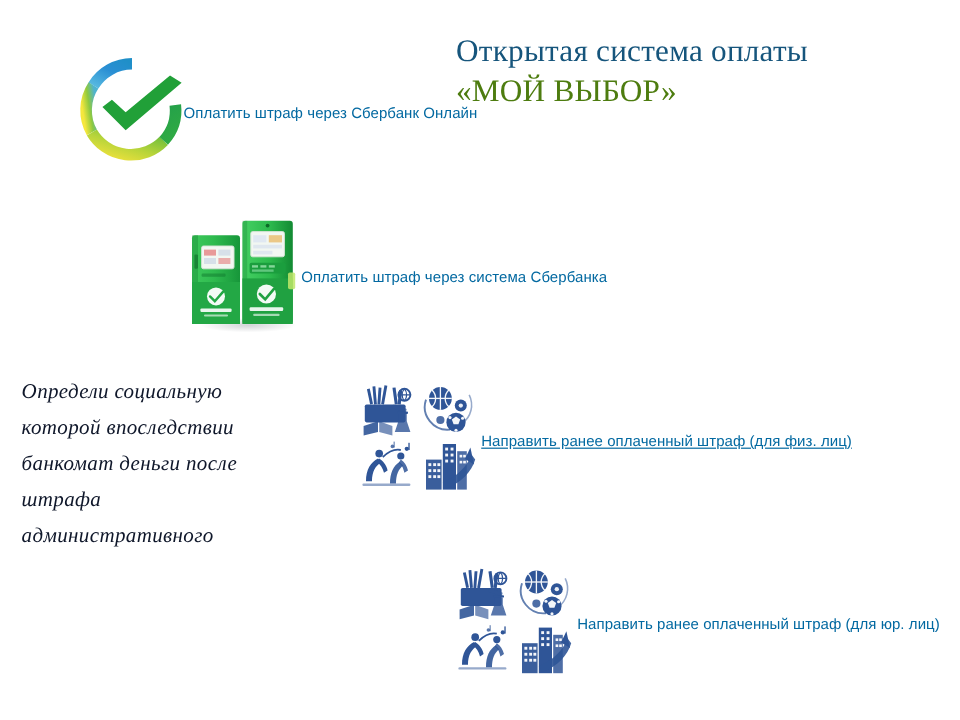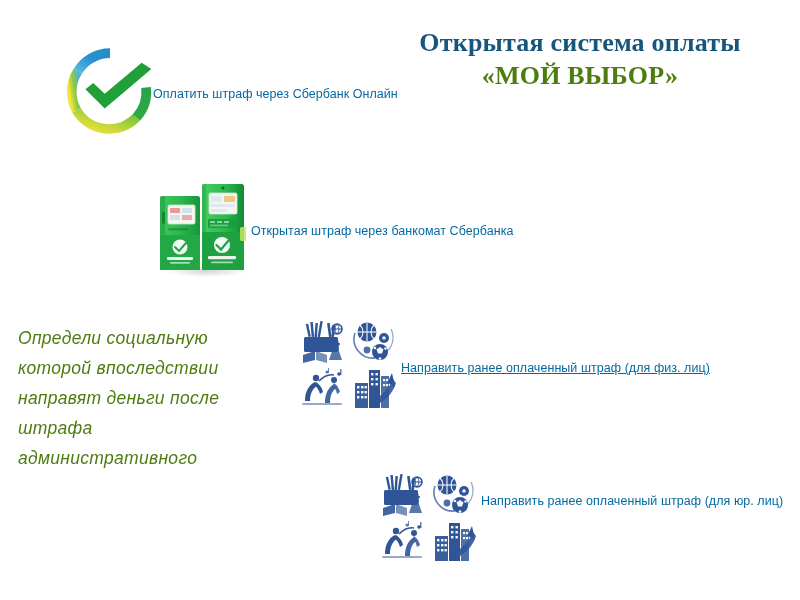--- a/index.html
+++ b/index.html
@@ -21,23 +21,23 @@
     inset: 0;
     background: #ffffff;
   }
 
   
   .title-block {
     position: absolute;
     left: 380px;
     top: 26px;
     width: 400px;
-    text-align: center;
+    text-align: left;
     font-family: "Liberation Serif", "DejaVu Serif", serif;
-    font-weight: bold;
+    font-weight: normal;
     font-size: 26px;
     line-height: 1.28;
     color: #16557c;
     letter-spacing: 0.2px;
   }
   .title-line-1 { display: block; }
   .title-line-2 { display: block; color: #4d7c0f; }
 
   
   .sber-logo {
@@ -54,40 +54,40 @@
     position: absolute;
     color: #0369a1;
     font-size: 12.5px;
     font-family: "Liberation Sans", sans-serif;
     white-space: nowrap;
     letter-spacing: 0.05px;
   }
   .caption-online { left: 153px; top: 87px; }
   .caption-atm    { left: 251px; top: 224px; }
   .caption-fiz    { left: 401px; top: 361px; text-decoration: underline; }
-  .caption-ur     { left: 481px; top: 494px; }
+  .caption-ur     { left: 481px; top: 513px; }
 
   
   .atm-wrap {
     position: absolute;
     left: 152px;
     top: 172px;
     width: 110px;
     height: 106px;
   }
   .atm-wrap svg { display: block; width: 110px; height: 106px; }
 
   
   .note {
     position: absolute;
     left: 18px;
-    top: 323px;
+    top: 311px;
     width: 250px;
-    color: #4d7c0f;
-    font-family: Liberation Sans, sans-serif;
+    color: #0f172a;
+    font-family: Liberation Serif, serif;
     font-style: italic;
     font-size: 17.5px;
     line-height: 30px;
     letter-spacing: 0.3px;
   }
 
   
   .icon-cluster {
     position: absolute;
     display: grid;
@@ -208,26 +208,26 @@
       <rect x="50" y="60" width="42" height="38" fill="#20a141"></rect>
       <circle cx="70" cy="73" r="8" fill="#ffffff" opacity="0.95"></circle>
       <path d="M 64.5 73 L 69 77.5 L 76.5 68.5" stroke="#20a141" stroke-width="2.2" fill="none" stroke-linecap="round"></path>
       <rect x="56" y="84" width="28" height="3.2" rx="1" fill="#ffffff" opacity="0.9"></rect>
       <rect x="59" y="89.5" width="22" height="1.8" rx="0.8" fill="#ffffff" opacity="0.6"></rect>
 
       <rect x="88" y="55" width="6" height="14" rx="1.5" fill="#bfe86a" opacity="0.85"></rect>
     </svg>
   </div>
 
-  <div class="caption caption-atm">Открытая штраф через банкомат Сбербанка</div>
+  <div class="caption caption-atm">Оплатить штраф через система Сбербанка</div>
 
   <div class="note">
     <div>Определи социальную</div>
     <div>которой впоследствии</div>
-    <div>направят деньги после</div>
+    <div>банкомат деньги после</div>
     <div>штрафа</div>
     <div>административного</div>
   </div>
 
   <div class="icon-cluster cluster-fiz">
 
     <div class="cluster-icon">
       <svg viewBox="0 0 50 48" xmlns="http://www.w3.org/2000/svg" aria-hidden="true">
         <g fill="#2f5597">
 

